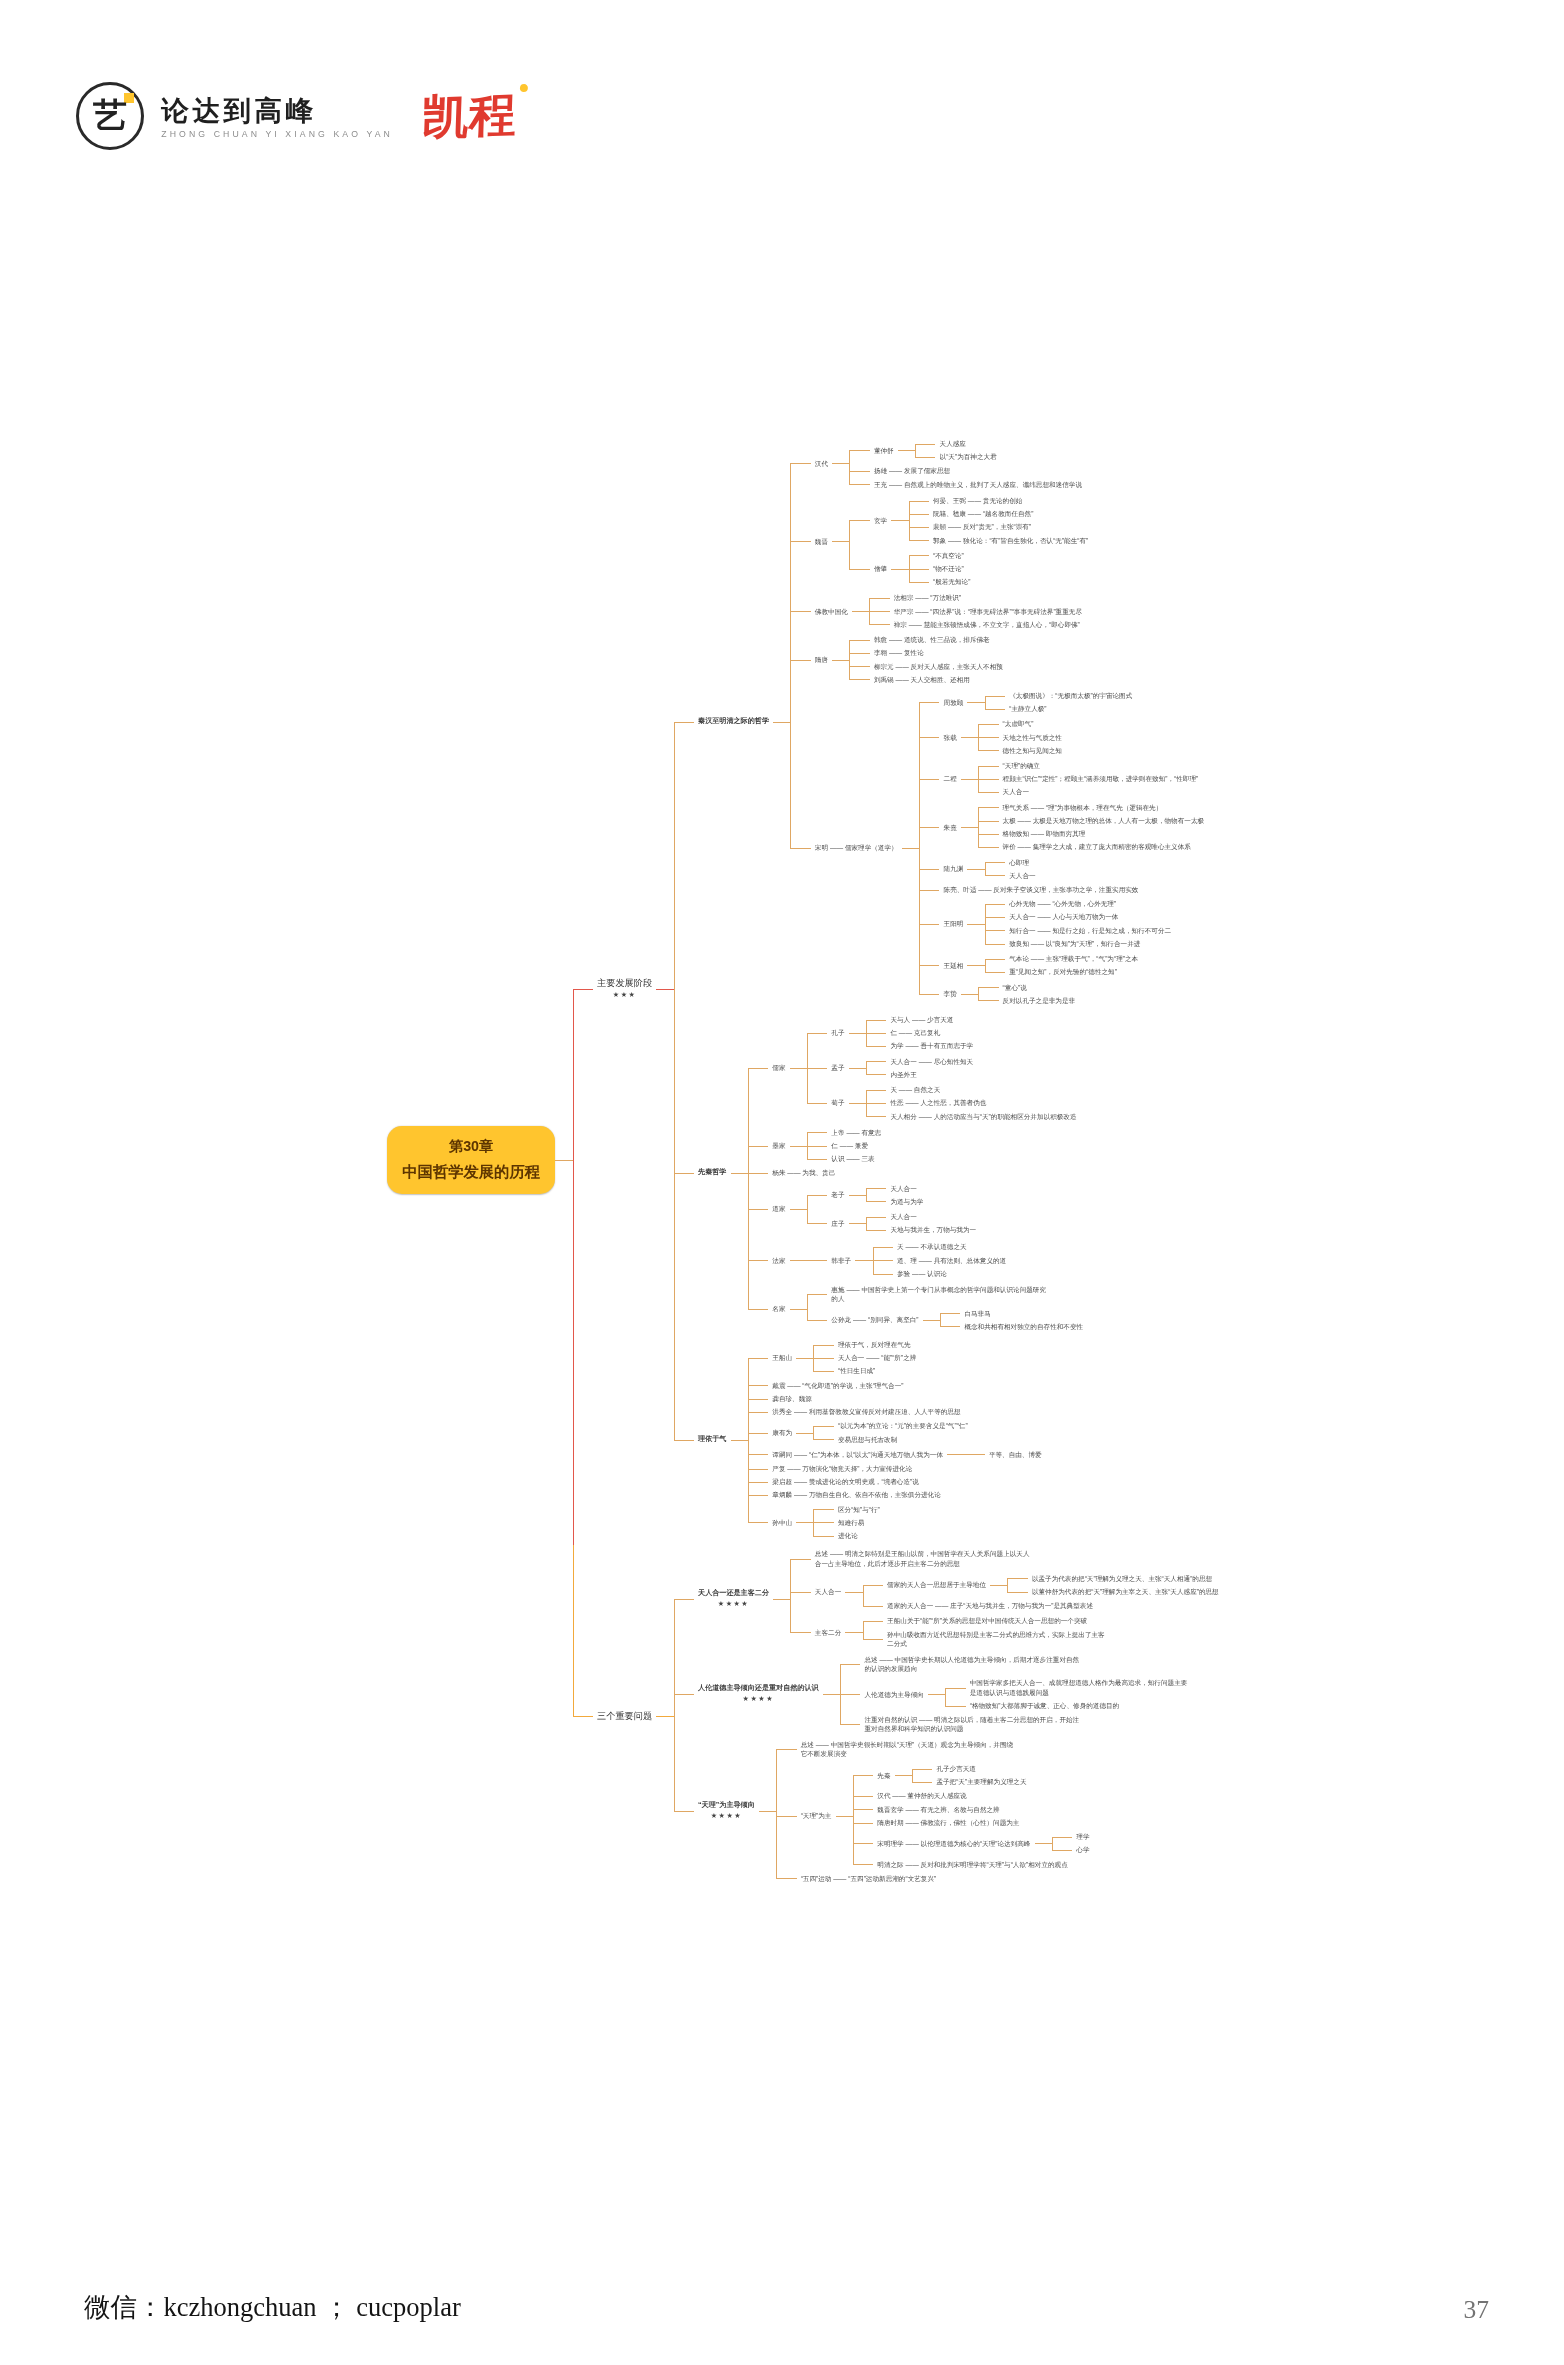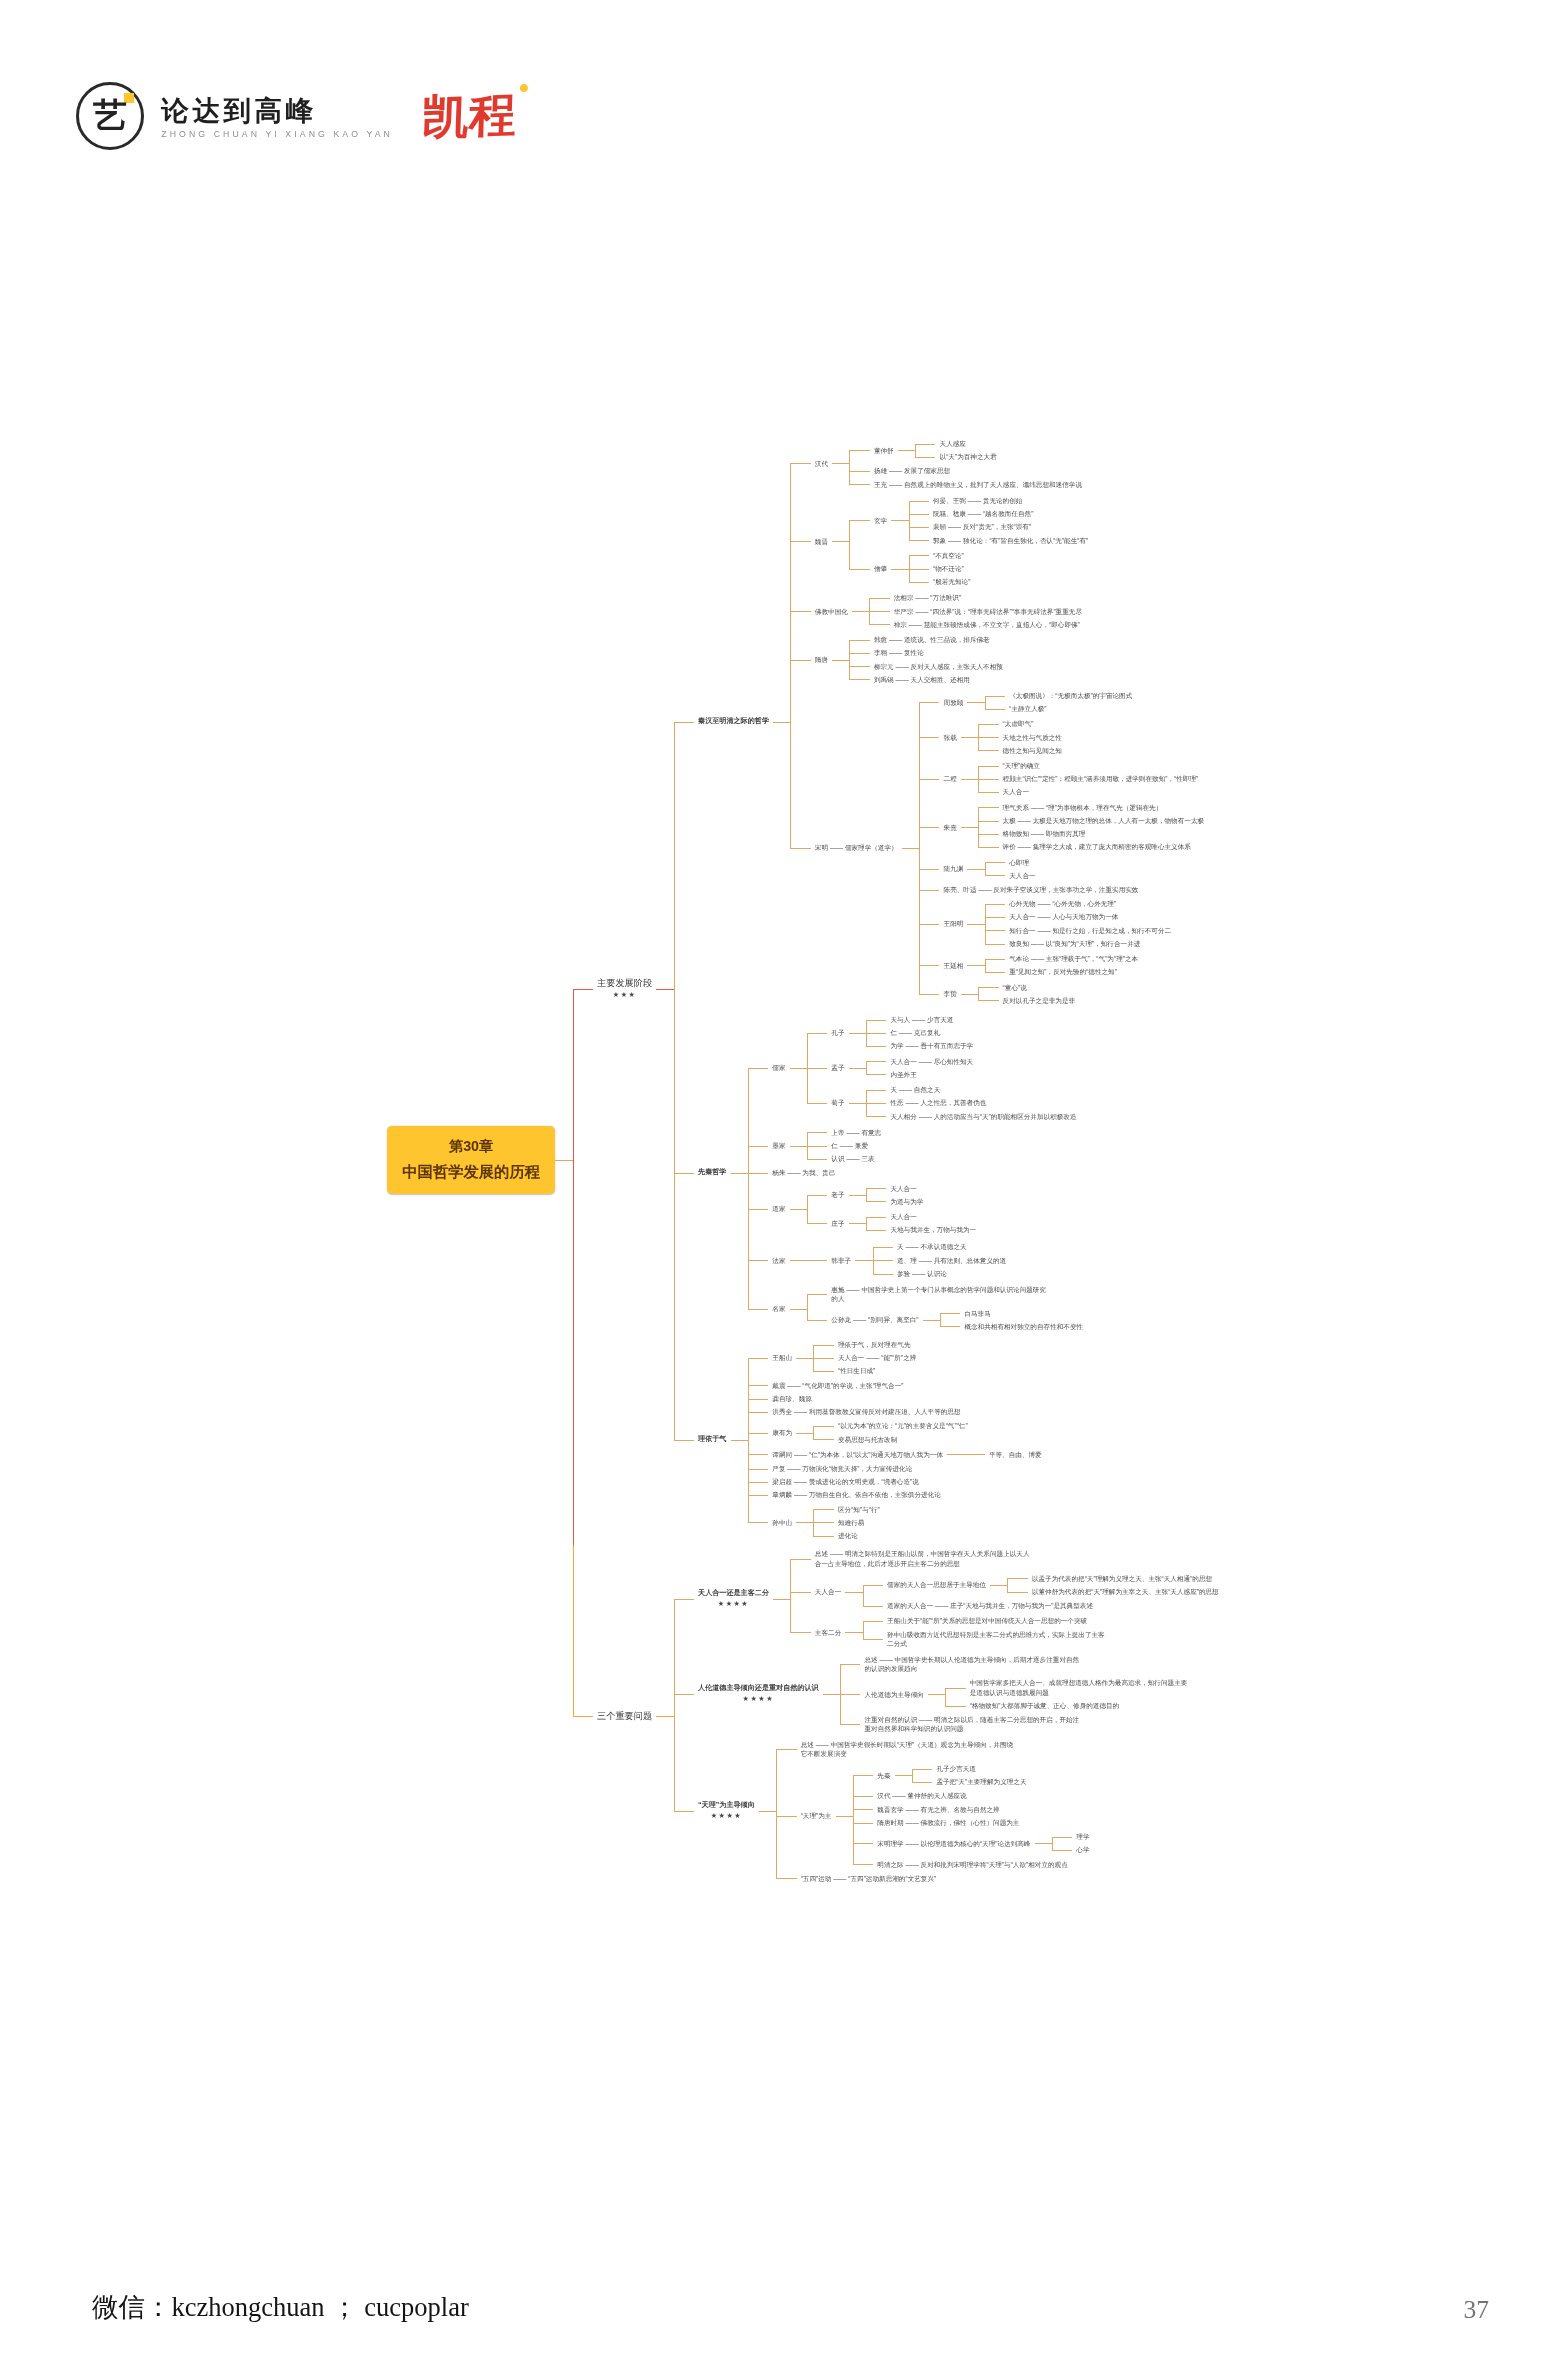--- a/index.html
+++ b/index.html
@@ -22,21 +22,21 @@
   .logo-circle::after{content:"";position:absolute;right:7.1px;top:8.2px;width:10.2px;height:10.2px;background:var(--root-bg,#ffc52e);z-index:0;}
   .logo-char{font-size:34px;font-weight:bold;color:#222;position:relative;z-index:1;}
   .brand{font-size:27.5px;color:#1f1f1f;font-weight:600;letter-spacing:3.6px;}
   .brand-sub{font-size:8.7px;color:#8d8d8d;letter-spacing:3.1px;margin-top:0;}
   .badge{
     font-size:47px;color:#e03a2f;font-weight:bold;margin-left:12.2px;
     transform:rotate(-2deg) skewX(-4deg);position:relative;
   }
   .badge::after{content:"";position:absolute;right:-11.2px;top:1px;width:8.2px;height:8.2px;border-radius:50%;background:var(--root-bg,#ffc52e);}
   
-  .footer{position:absolute;left:92px;right:76px;bottom:41px;display:flex;justify-content:space-between;align-items:flex-end;}
+  .footer{position:absolute;left:84px;right:76px;bottom:41px;display:flex;justify-content:space-between;align-items:flex-end;}
   .wechat{font-family:"Liberation Serif","DejaVu Serif",serif;font-size:26.5px;color:#141414;}
   .pagenum{font-family:"Liberation Serif","DejaVu Serif",serif;font-size:25.5px;color:#737373;}
   
   #mindmap{
     position:absolute;left:387px;top:61px;width:1151px;bottom:107px;
     display:flex;align-items:center;
     --lc:var(--inner,#dfa763);
   }
   .node{display:flex;align-items:center;}
   .kids{position:relative;display:flex;flex-direction:column;justify-content:center;margin-left:17.3px;}
@@ -49,21 +49,21 @@
   .kid:only-child::after{display:none;}
   .kid .kid{--lc:var(--inner,#dfa763);}
   .label{padding:1px 4.1px;color:var(--txt,#4a4a4a);font-size:6.6px;line-height:1.4;white-space:nowrap;}
   .label .t{display:block;}
   .label.mw{white-space:normal;max-width:219px;}
   .label.d0 .t{font-size:9.2px;color:#333;}
   .label.d1 .t{font-size:7.1px;font-weight:bold;color:#3d3d3d;}
   .stars{display:block;text-align:center;font-size:7.1px;letter-spacing:1.5px;color:#444;margin-top:1px;}
   .root-box{
     background:var(--root-bg,#ffc52e);
-    border-radius:5px;padding:11.2px 15.3px;text-align:center;
+    border-radius:15px;padding:11.2px 15.3px;text-align:center;
     box-shadow:0 0.5px 1.5px rgba(0,0,0,.25);
   }
   .root-box .t1{font-size:14.3px;font-weight:bold;color:#5d3500;margin-bottom:6.1px;}
   .root-box .t2{font-size:15.3px;font-weight:bold;color:#5d3500;white-space:nowrap;}
 </style>
 </head>
 <body>
 
 <div id="page">
 

